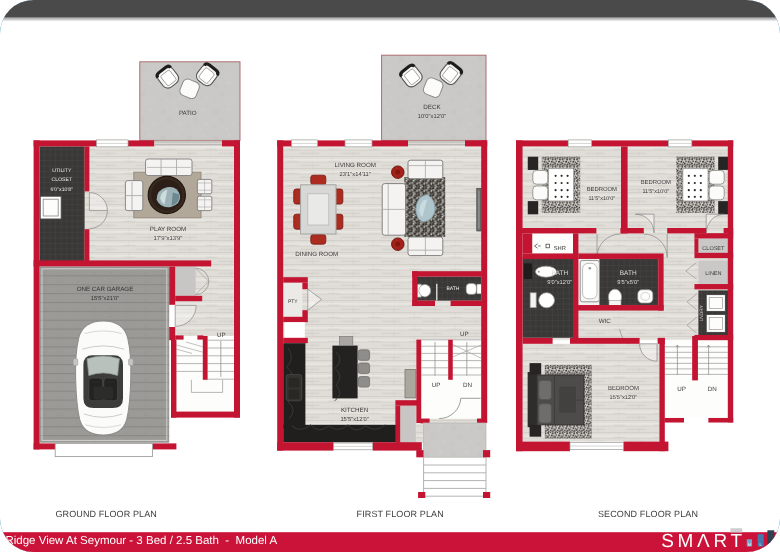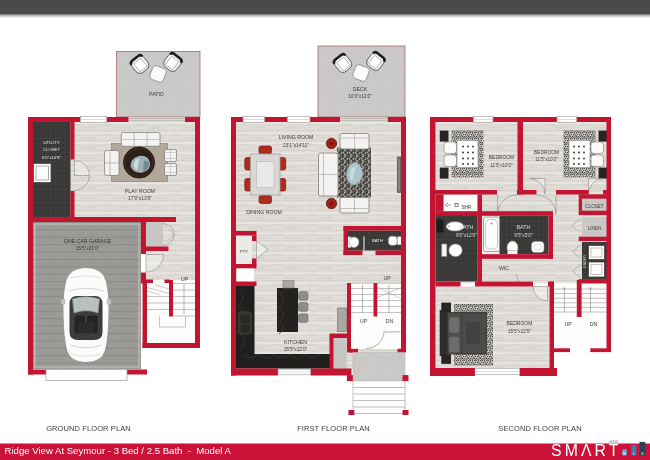--- a/index.html
+++ b/index.html
@@ -1,17 +1,17 @@
 <!DOCTYPE html>
 <html><head>
 <meta charset="utf-8">
 <style>
 html,body{margin:0;padding:0;background:#fff;}
 #stage{position:relative;width:650px;height:460px;overflow:hidden;background:#0369a1;
-font-family:"Liberation Sans",sans-serif;}
+font-family:"Liberation Sans",sans-serif;border-radius:28px;}
 svg{position:absolute;left:0;top:0;}
 text{font-family:"Liberation Sans",sans-serif;}
 </style>
 </head>
 <body>
 <div id="stage">
 <svg width="650" height="460" viewBox="0 0 650 460">
 <defs>
 <pattern id="wd" width="34" height="10" patternUnits="userSpaceOnUse">
 <rect width="34" height="10" fill="#e0ddd8"></rect>

